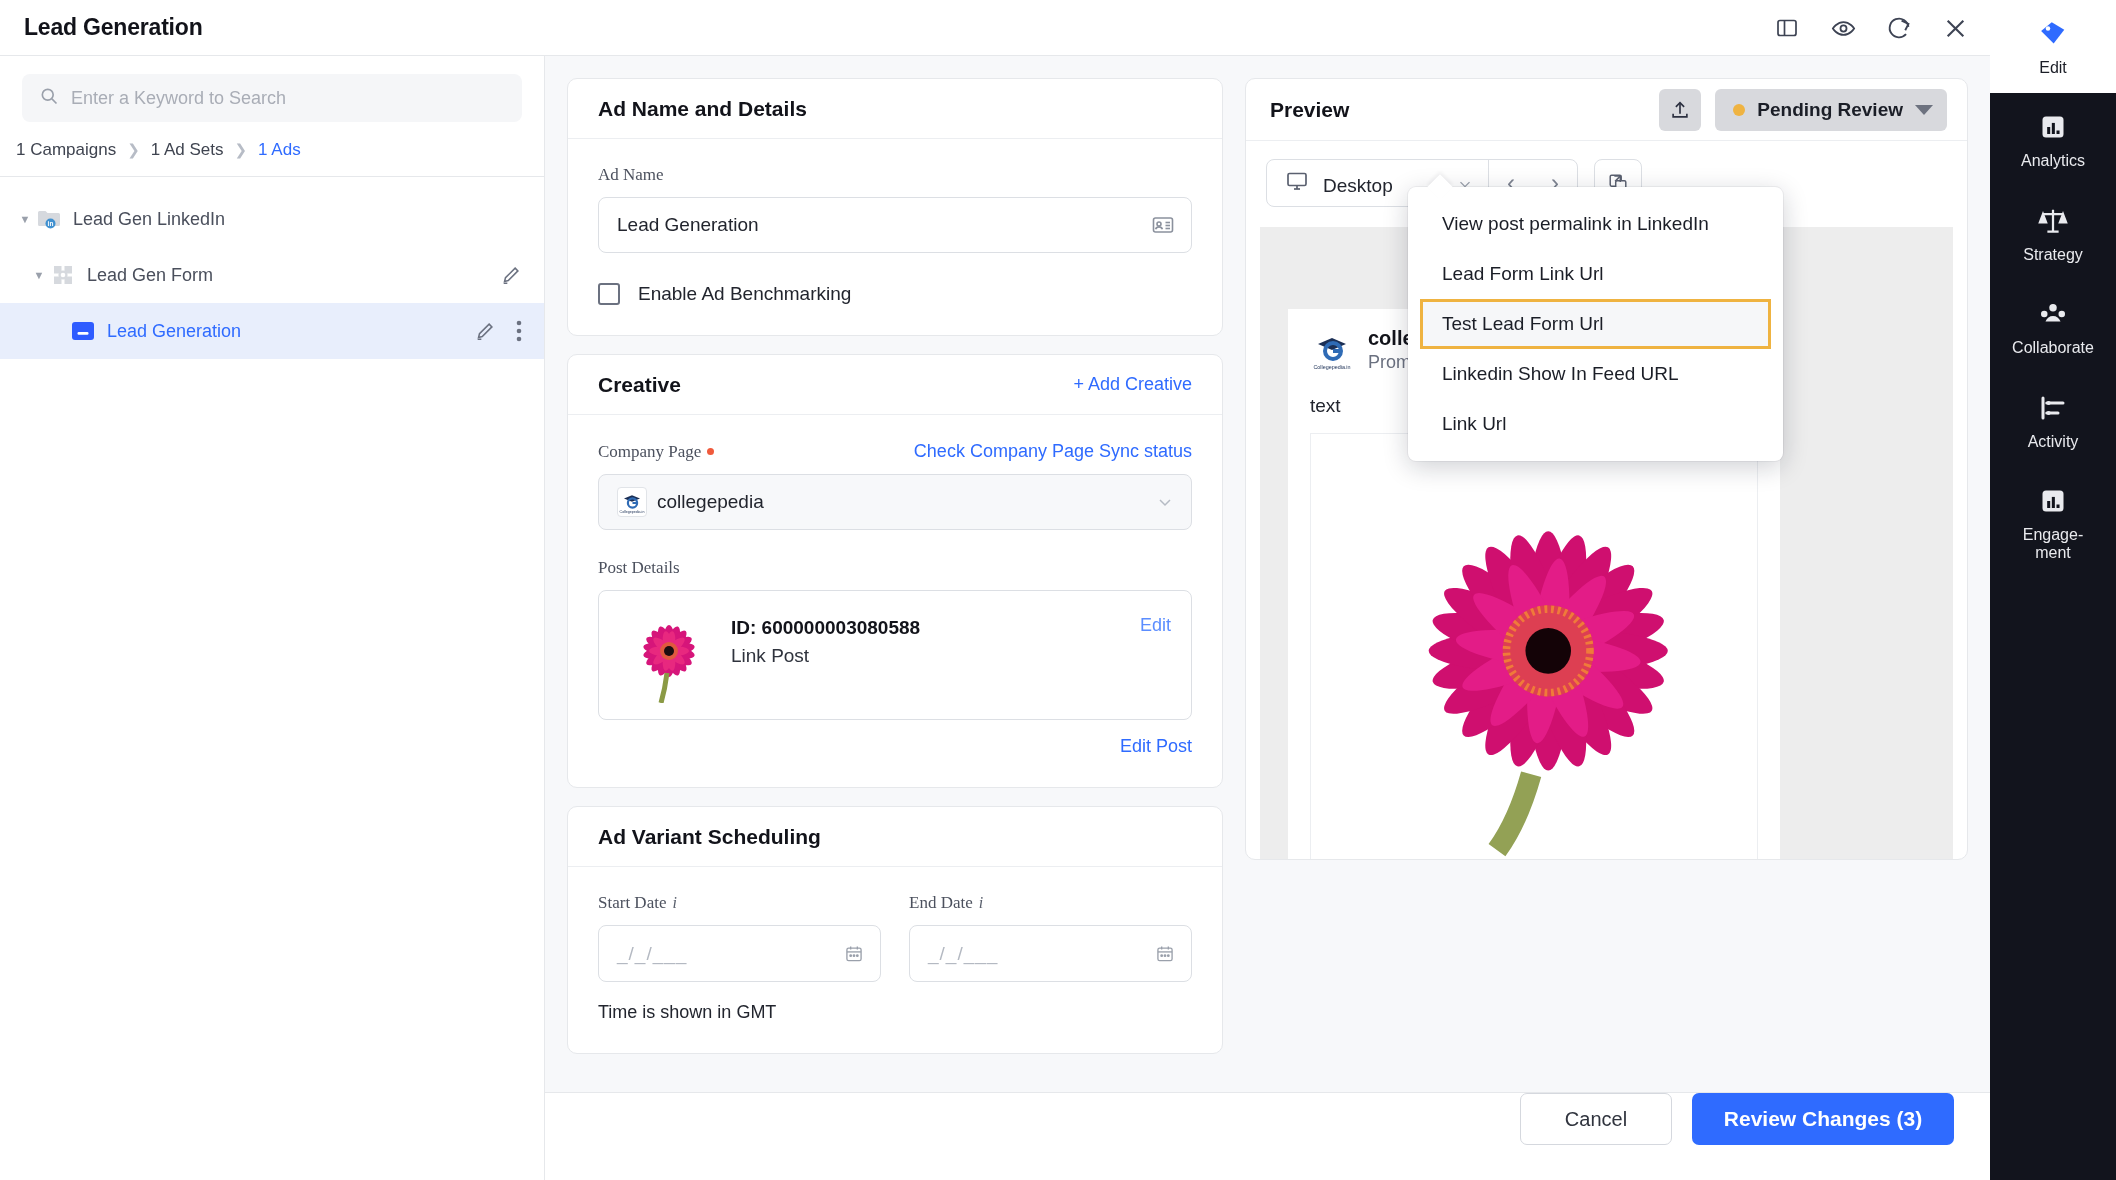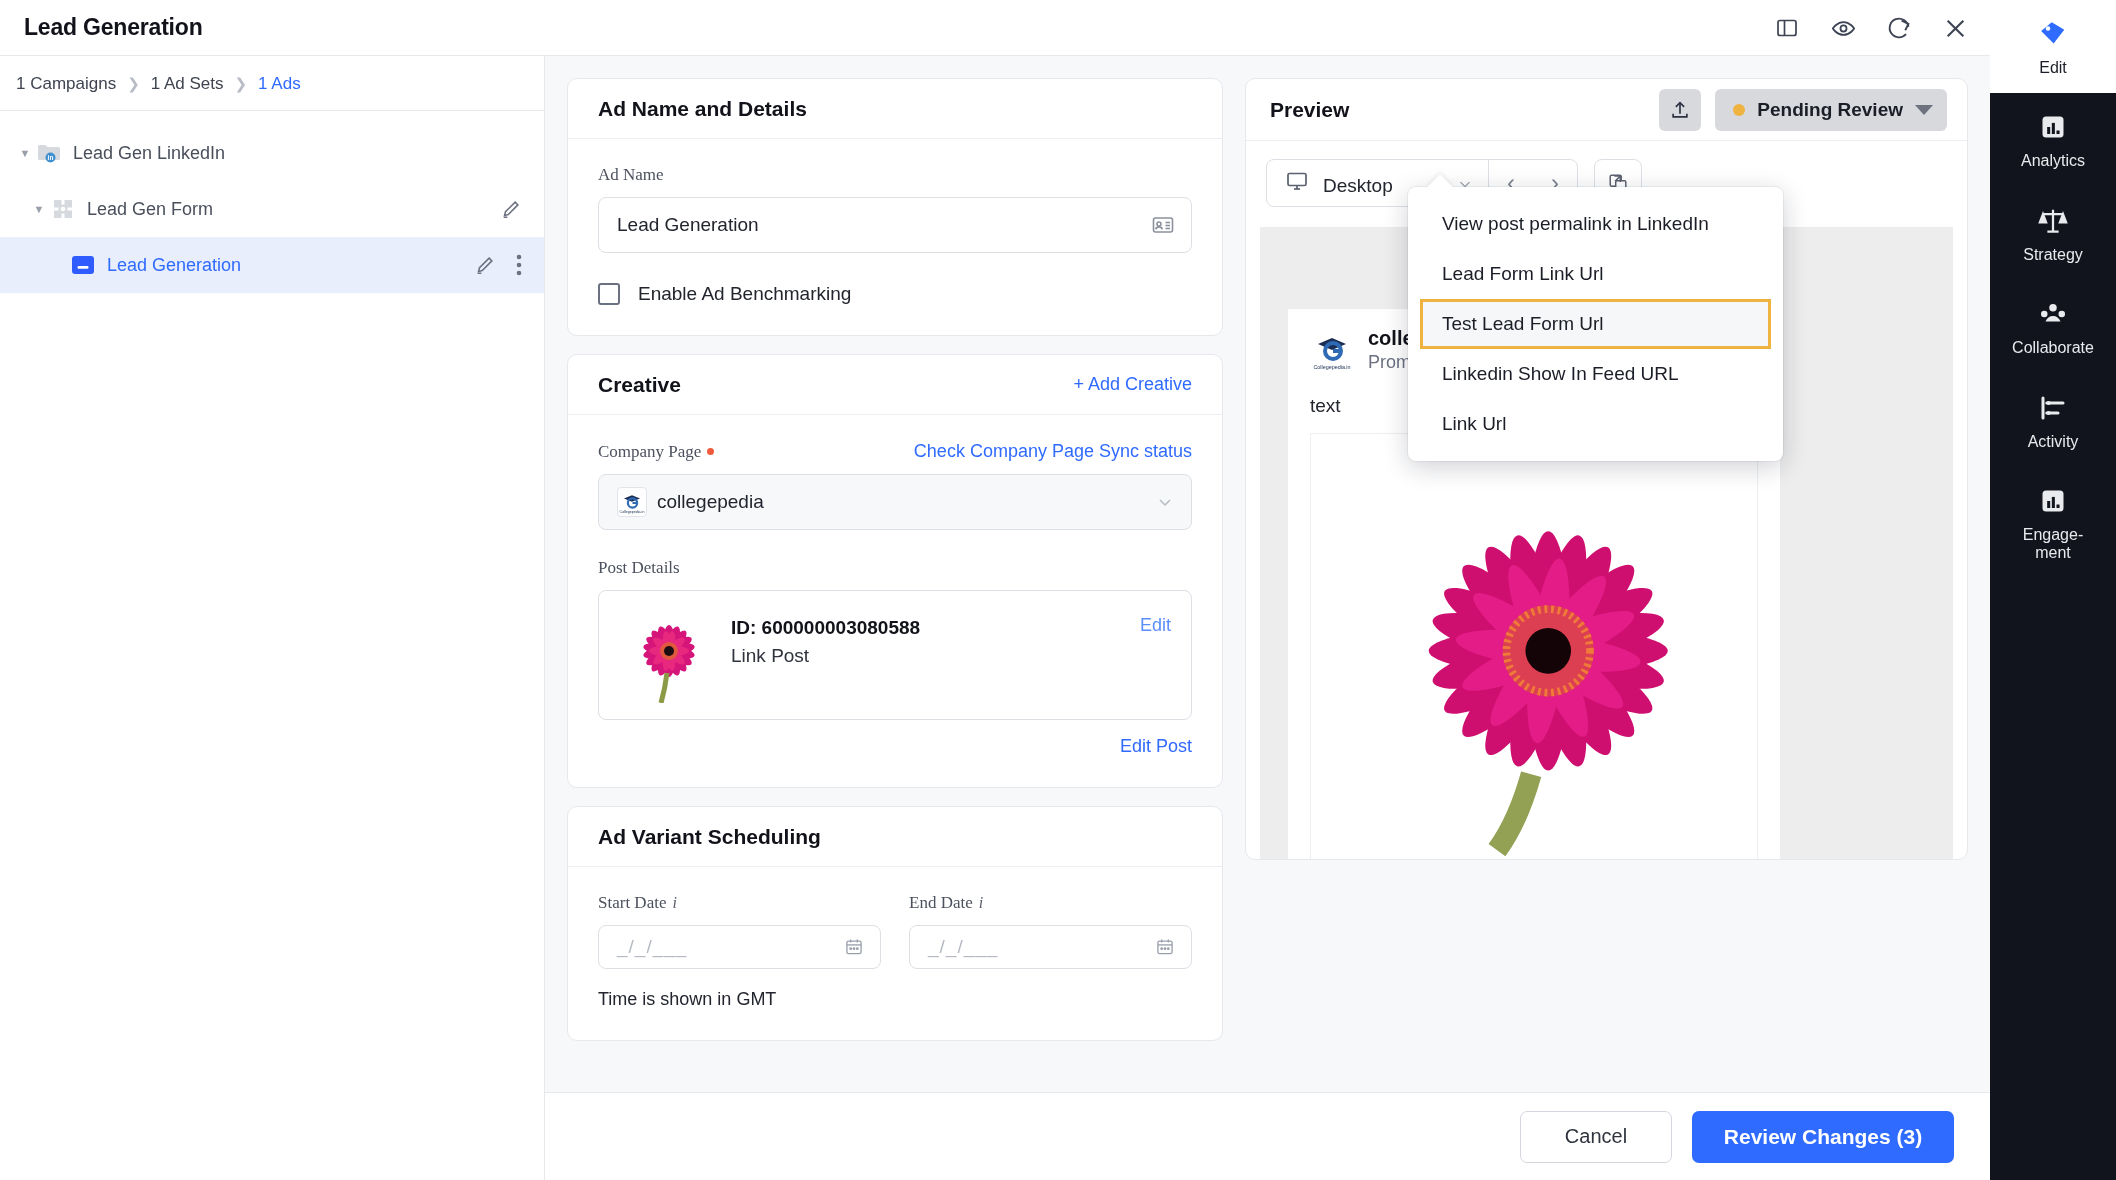--- a/index.html
+++ b/index.html
@@ -82,21 +82,21 @@
   .post-thumb { width:100px; height:96px; flex:0 0 auto; display:flex; align-items:center; justify-content:center; }
   .post-meta { padding-top:10px; }
   .post-id { font-size:19px; font-weight:bold; color:#12131a; }
   .post-type { font-size:19px; color:#2f333d; margin-top:6px; }
   .post-edit { margin-left:auto; font-size:18px; color:#5b8dff; cursor:pointer; padding-top:8px; }
   .right-link { text-align:right; margin-top:16px; font-size:18px; color:#2f6bff; cursor:pointer; }
   .date-grid { display:flex; gap:28px; }
   .date-col { flex:1; }
   .info-i { font-style:italic; font-size:16px; color:#5a606d; }
   .date-input {
-    height:44px; border:1px solid #dcdfe4; border-radius:8px; display:flex; align-items:center;
+    height:57px; border:1px solid #dcdfe4; border-radius:8px; display:flex; align-items:center;
     justify-content:space-between; padding:0 16px 0 18px;
   }
   .date-ph { font-size:19px; color:#b4b9c2; letter-spacing:1px; }
   .gmt-note { font-size:18px; color:#22252e; margin-top:20px; }
 
   
   .preview { flex:1; padding:22px 22px 0 0; }
   .preview-card { background:#fff; border:1px solid #e6e8eb; border-radius:10px; overflow:visible; position:relative; }
   .preview-head { height:62px; display:flex; align-items:center; justify-content:space-between; padding:0 20px 0 24px; border-bottom:1px solid #eceef1; }
   .preview-title { font-size:21px; font-weight:bold; color:#12131a; }
@@ -140,21 +140,21 @@
   .menu:before {
     content:""; position:absolute; top:-9px; left:23px; width:18px; height:18px;
     background:#fff; transform:rotate(45deg); box-shadow:-2px -2px 4px rgba(15,20,40,.06);
   }
   .menu-item { height:50px; display:flex; align-items:center; padding:0 22px; font-size:19px; color:#1b1e27; cursor:pointer; position:relative; }
   .menu-item.highlight { background:#f6f7f9; box-shadow: inset 0 0 0 3px #efb341; }
 
   
   .footer {
     position:absolute; left:545px; right:0; bottom:0; height:88px; background:#fff;
-    border-top:1px solid #e6e8eb; display:flex; align-items:center; justify-content:flex-end;
+    border-top:1px solid #e6e8eb; display:flex; align-items:flex-start; justify-content:flex-end;
     gap:20px; padding-right:36px; z-index:50;
   }
   .btn-ghost { height:52px; min-width:152px; border:1px solid #d5d8de; border-radius:7px; background:#fff;
     font-size:20px; color:#30343e; display:flex; align-items:center; justify-content:center; cursor:pointer; }
   .btn-primary { height:52px; min-width:262px; border-radius:7px; background:#2f6bff; color:#fff;
     font-size:21px; font-weight:bold; display:flex; align-items:center; justify-content:center; cursor:pointer; }
 
   
   .rail { width:126px; height:1180px; background:#12141d; display:flex; flex-direction:column; align-items:center; }
   .rail-item { width:126px; padding:18px 6px 16px 6px; display:flex; flex-direction:column; align-items:center; gap:9px; cursor:pointer; }
@@ -195,20 +195,31 @@
             <line x1="4.5" y1="4.5" x2="19.5" y2="19.5"></line>
               <line x1="19.5" y1="4.5" x2="4.5" y2="19.5"></line>
           </svg>
         </div>
       </div>
     </div>
 
     <div class="body">
 
       <div class="sidebar">
+        <div class="search-wrap">
+          <div class="search-box">
+            <span>
+              <svg width="20" height="20" viewBox="0 0 24 24" fill="none" stroke="#9aa0ab" stroke-width="2">
+                <circle cx="10.5" cy="10.5" r="6.5"></circle>
+                  <line x1="15.5" y1="15.5" x2="21" y2="21"></line>
+              </svg>
+            </span>
+            <input type="text" placeholder="Enter a Keyword to Search" style="">
+          </div>
+        </div>
 
         <div class="breadcrumb">
           <span class="crumb">1 Campaigns</span>
           <span class="crumb-sep">❯</span>
           <span class="crumb">1 Ad Sets</span>
           <span class="crumb-sep">❯</span>
           <span class="crumb active">1 Ads</span>
         </div>
 
         <div class="tree">

